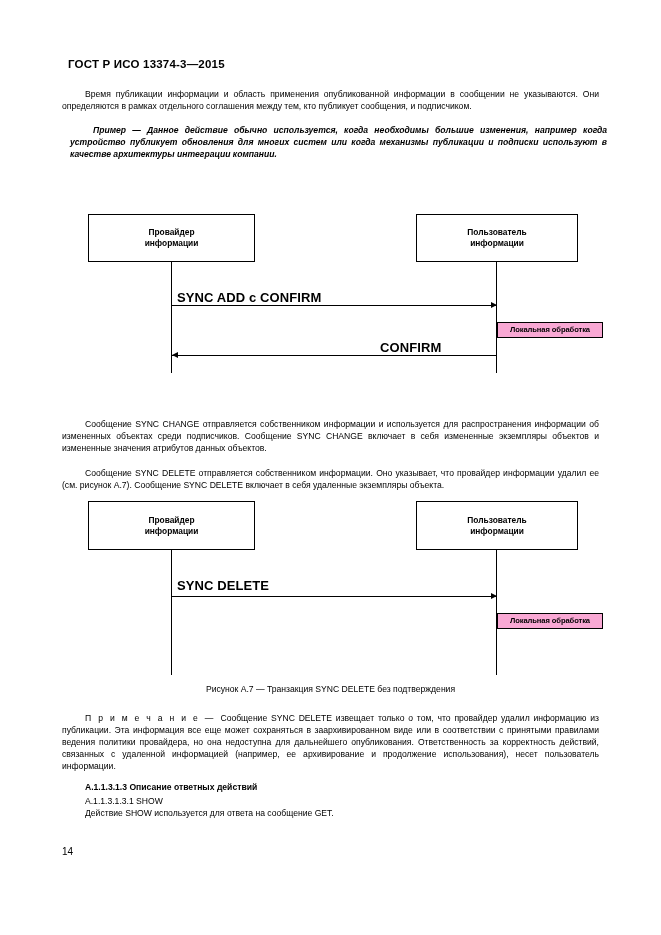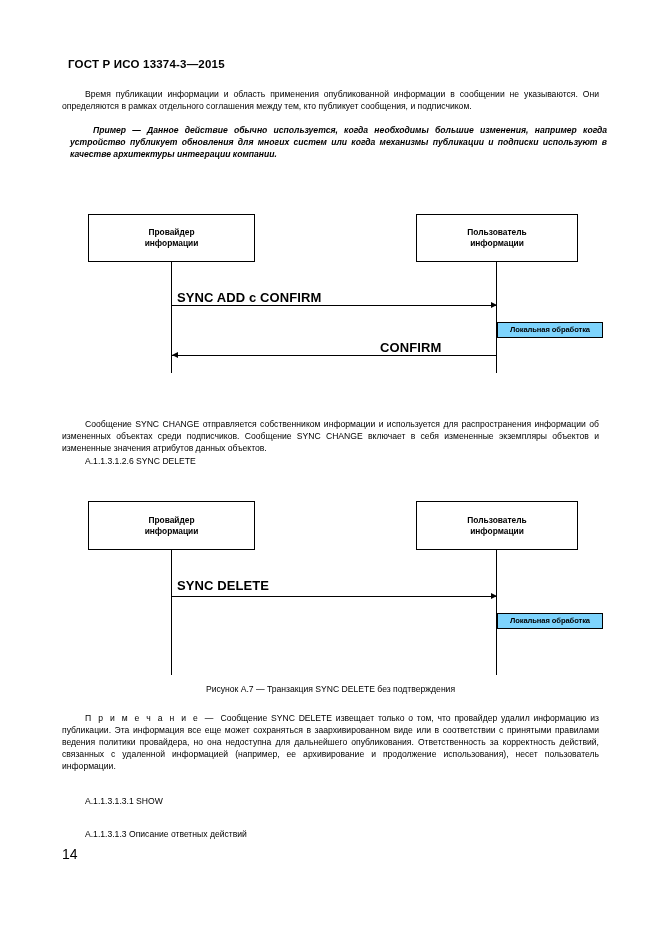--- a/index.html
+++ b/index.html
@@ -67,21 +67,21 @@
     width: 661px;
     text-align: center;
     font-size: 8.6px;
   }
 
   
   .page-number {
     position: absolute;
     left: 62px;
     top: 846px;
-    font-size: 14px;
+    font-size: 10px;
   }
 
   
   .diagram {
     position: absolute;
     left: 0;
   }
   .actor-box {
     position: absolute;
     border: 1.6px solid #000;
@@ -125,21 +125,21 @@
     font-size: 13px;
     font-weight: bold;
     white-space: nowrap;
     letter-spacing: 0.1px;
   }
   .msg-label.right-align {
   }
   .proc-box {
     position: absolute;
     border: 1.6px solid #000;
-    background: #7dd3fc;
+    background: #f9a8d4;
     box-sizing: border-box;
     font-size: 7.6px;
     font-weight: bold;
     line-height: 10px;
     display: flex;
     align-items: center;
     justify-content: center;
     white-space: nowrap;
     letter-spacing: -0.1px;
   }
@@ -185,24 +185,24 @@
     <div class="msg-label right-align" style="left:380px; top:340px; width:112px;">CONFIRM</div>
     <div class="msg-line" style="left:172px; top:355px; width:325px;"></div>
     <div class="arrow-left" style="left:172px; top:352px;"></div>
   </div>
 
 
   <div class="col" style="top:418px;">
     <p class="indent">Сообщение SYNC CHANGE отправляется собственником информации и используется для распространения информации об измененных объектах среди подписчиков. Сообщение SYNC CHANGE включает в себя измененные экземпляры объектов и измененные значения атрибутов данных объектов.</p>
   </div>
 
-  <div class="col" style="top:455px;">
-    <p class="indent">А.1.1.3.1.2.6  SYNC DELETE</p>
-  </div>
-
+
+  <div class="col" style="top:467px;">
+    <p class="indent">Сообщение SYNC DELETE отправляется собственником информации. Оно указывает, что провайдер информации удалил ее (см. рисунок А.7). Сообщение SYNC DELETE включает в себя удаленные экземпляры объекта.</p>
+  </div>
 
   <div class="diagram" style="top:0;">
 
     <div class="actor-box" style="left:88px; top:501px; width:167px; height:49px;">
       <span>Провайдер</span>
       <span>информации</span>
     </div>
     <div class="lifeline" style="left:171px; top:550px; height:125px;"></div>
 
     <div class="actor-box" style="left:416px; top:501px; width:162px; height:49px;">
@@ -217,25 +217,28 @@
 
     <div class="proc-box" style="left:497px; top:613px; width:106px; height:16px;">Локальная обработка</div>
   </div>
 
   <div class="caption" style="top:684px;">Рисунок А.7 — Транзакция SYNC DELETE без подтверждения</div>
 
   <div class="col" style="top:712px;">
     <p class="indent"><span class="note-lead">П р и м е ч а н и е  —  </span><span>Сообщение SYNC DELETE извещает только о том, что провайдер удалил информацию из публикации. Эта информация все еще может сохраняться в заархивированном виде или в соответствии с принятыми правилами ведения политики провайдера, но она недоступна для дальнейшего опубликования. Ответственность за корректность действий, связанных с удаленной информацией (например, ее архивирование и продолжение использования), несет пользователь информации.</span></p>
   </div>
 
-  <div class="col" style="top:828px;">
+  <div class="col" style="top:781px;font-weight:bold;">
     <p class="indent">А.1.1.3.1.3  Описание ответных действий</p>
   </div>
 
   <div class="col" style="top:795px;">
     <p class="indent">А.1.1.3.1.3.1  SHOW</p>
   </div>
 
+  <div class="col" style="top:807px;">
+    <p class="indent">Действие SHOW используется для ответа на сообщение GET.</p>
+  </div>
 
 
   <div class="page-number">14</div>
 
 </div>
 
 </body></html>

